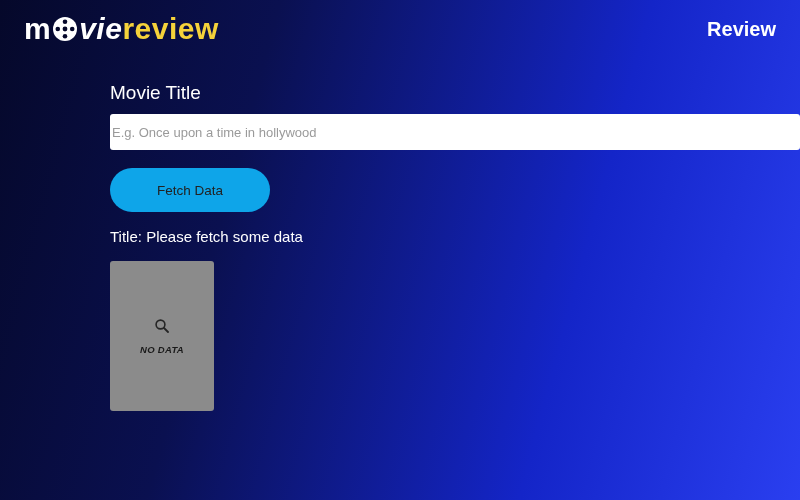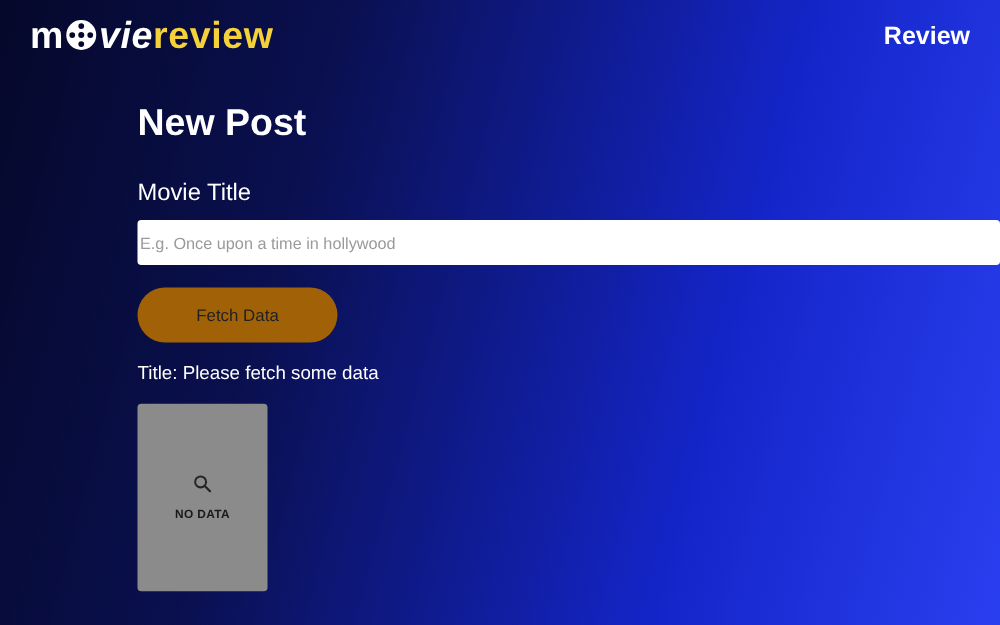--- a/index.html
+++ b/index.html
@@ -65,41 +65,42 @@
     background: #fff;
     outline: none;
   }
   .title-input::placeholder { color: #9a9a9a; }
   .fetch-btn {
     margin-top: 18px;
     width: 160px;
     height: 44px;
     border: none;
     border-radius: 22px;
-    background: #a16207;
+    background: #0ea5e9;
     color: #222;
     font-size: 13.5px;
     font-weight: 500;
     cursor: pointer;
   }
   .status-line {
     margin-top: 16px;
     font-size: 15px;
   }
   .poster-placeholder {
     margin-top: 16px;
     width: 104px;
     height: 150px;
     background: #8b8b8b;
     border-radius: 3px;
     display: flex;
     flex-direction: column;
     align-items: center;
     justify-content: center;
     gap: 6px;
+    font-style: italic;
   }
   .poster-placeholder svg { opacity: 0.9; }
   .no-data-text {
     font-size: 9.5px;
     font-weight: 700;
     color: #1a1a1a;
     letter-spacing: 0.3px;
   }
 </style>
 </head>
@@ -118,21 +119,20 @@
         <circle cx="20.2" cy="13" r="2.3" fill="#05082a"></circle>
       </svg>
     </span>
     <span class="m2">vie</span>
     <span class="review-word">review</span>
   </div>
   <div class="nav-link">Review</div>
 </div>
 
 <div class="content">
-  <h1 class="page-title">New Post</h1>
 
   <label class="form-label">Movie Title</label>
   <input type="text" class="title-input" placeholder="E.g. Once upon a time in hollywood" style="">
 
   <div>
     <button class="fetch-btn">Fetch Data</button>
   </div>
 
   <div class="status-line">
     <span>Title: </span><span>Please fetch some data</span>

